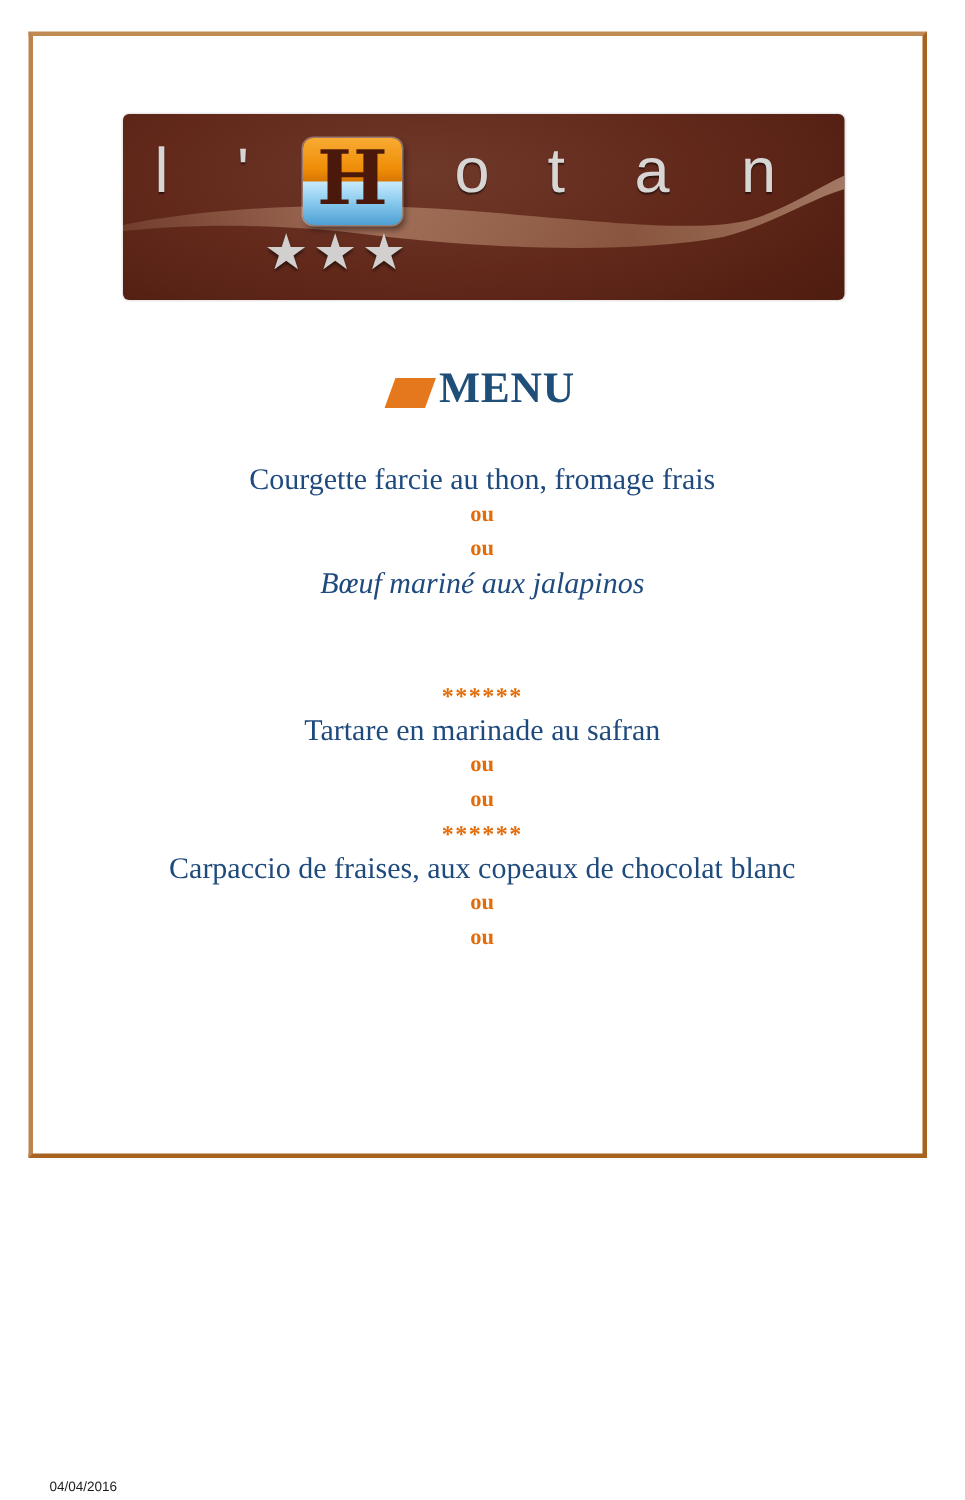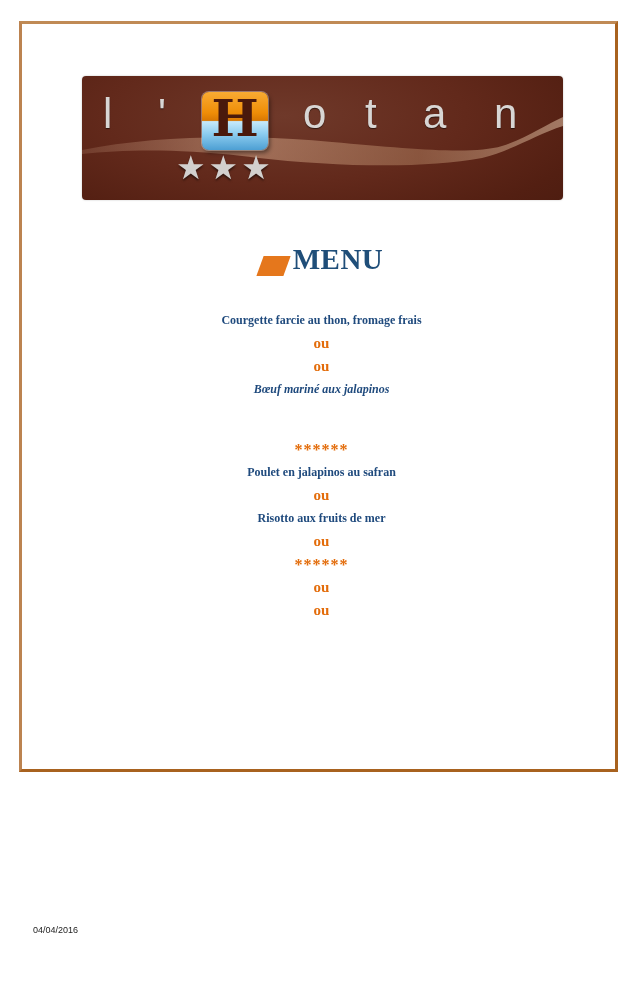--- a/index.html
+++ b/index.html
@@ -71,21 +71,21 @@
     font-size: 33px;
     letter-spacing: 3px;
     color: #d2d0ce;
     text-shadow: 0 2px 2px rgba(0,0,0,0.5);
   }
 
   
   .title-row {
     position: absolute;
     left: 0; top: 243px; width: 643px;
-    display: flex; align-items: flex-end; justify-content: center;
+    display: flex; align-items: center; justify-content: center;
   }
   .pgram {
     display: inline-block;
     width: 27px; height: 20px;
     background: #e5771c;
     transform: skewX(-20deg);
     margin-right: 6px;
     margin-top: 4px;
   }
   .title-text {
@@ -96,42 +96,42 @@
   }
 
   
   .lines {
     position: absolute;
     left: 0; top: 309px; width: 643px;
     text-align: center;
   }
   .ln { line-height: 23px; height: 23px; }
   .dish {
-    font-size: 12px;
-    font-weight: bold;
+    font-size: 20px;
+    font-weight: normal;
     color: #1f4a7d;
   }
   .dish.italic { font-style: italic; }
   .or {
     font-size: 15px;
     font-weight: bold;
     color: #e36c0a;
   }
   .sep-stars {
     font-size: 16px;
     font-weight: bold;
     color: #e36c0a;
     letter-spacing: 1px;
   }
-  .gap-after { margin-bottom: 37px; }
+  .gap-after { margin-bottom: 52px; }
 
   
   .date {
     position: absolute;
-    left: 33px; top: 925px;
+    left: 33px; top: 986px;
     font-family: "Liberation Sans", sans-serif;
     font-size: 9px;
     color: #1c1c1c;
   }
 </style>
 </head>
 <body>
 
 <div class="frame"></div>
 
@@ -167,22 +167,22 @@
   <span class="pgram"></span>
   <span class="title-text">MENU</span>
 </div>
 
 <div class="lines">
   <div class="ln dish">Courgette farcie au thon, fromage frais</div>
   <div class="ln or">ou</div>
   <div class="ln or">ou</div>
   <div class="ln dish italic gap-after">Bœuf mariné aux jalapinos</div>
   <div class="ln sep-stars">******</div>
-  <div class="ln dish">Poulet en jalapinos au safran</div>
+  <div class="ln dish">Tartare en marinade au safran</div>
   <div class="ln or">ou</div>
-  <div class="ln dish">Risotto aux fruits de mer</div>
   <div class="ln or">ou</div>
   <div class="ln sep-stars">******</div>
+  <div class="ln dish">Carpaccio de fraises, aux copeaux de chocolat blanc</div>
   <div class="ln or">ou</div>
   <div class="ln or">ou</div>
 </div>
 
 <div class="date">04/04/2016</div>
 
 </body></html>

